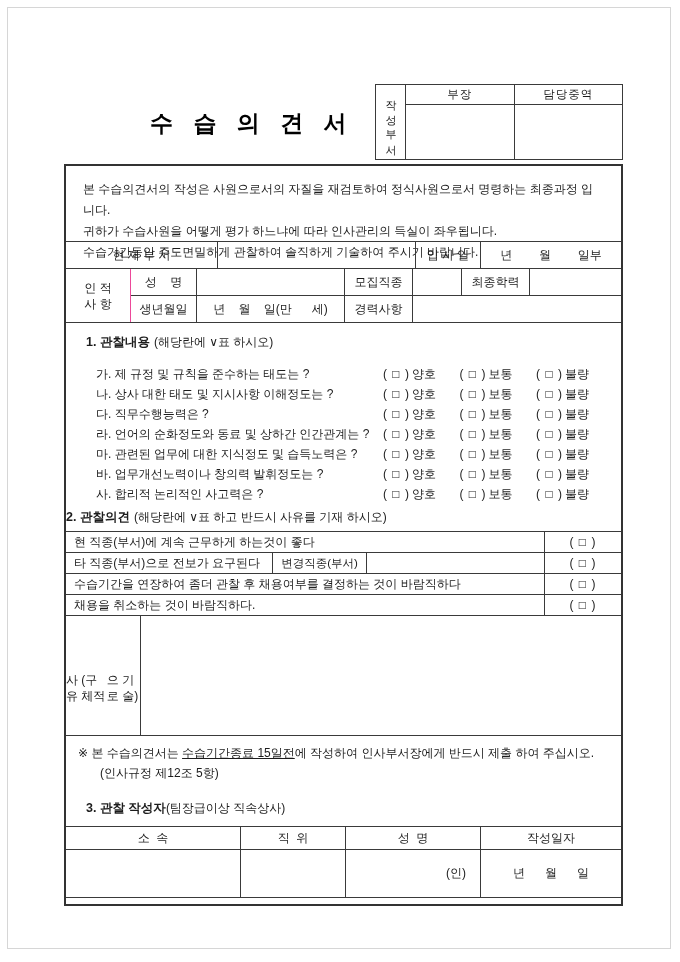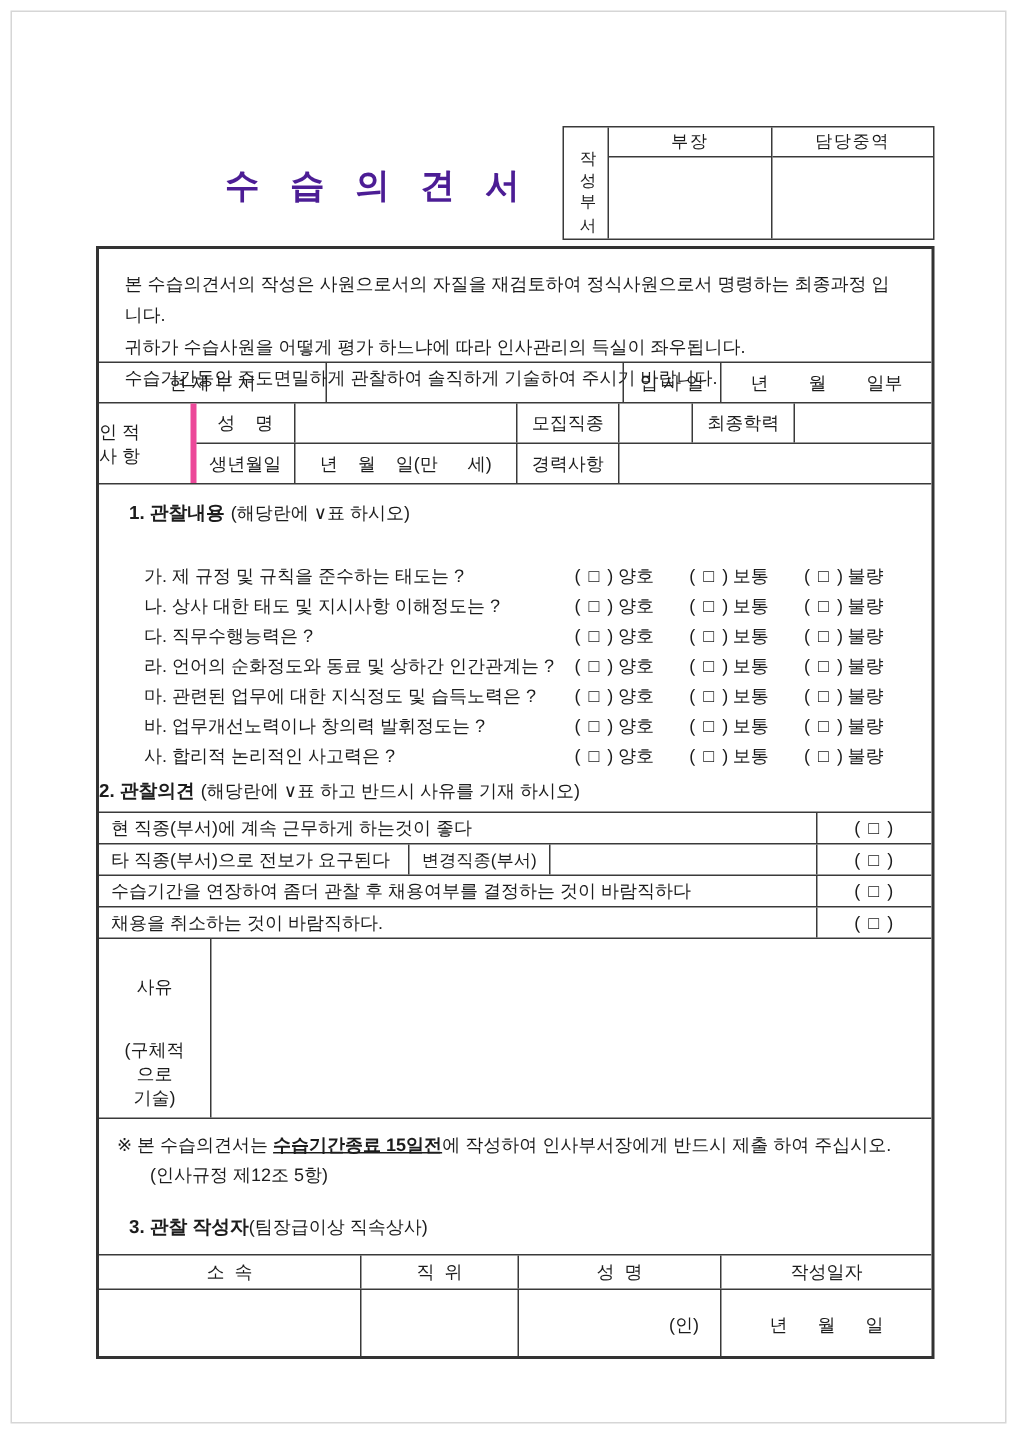--- a/index.html
+++ b/index.html
@@ -2,21 +2,21 @@
 <html><head>
 <meta charset="utf-8">
 <style>
   *{box-sizing:border-box;margin:0;padding:0}
   html,body{width:680px;height:962px;background:#fff}
   body{font-family:"Liberation Sans","DejaVu Sans",sans-serif;color:#1c1c1c;position:relative}
   .pre{white-space:pre}
   .scan-edge{position:absolute;left:7px;top:7px;width:664px;height:942px;border:1px solid #d6d6d6;pointer-events:none}
 
   
-  .title{position:absolute;left:150px;top:108px;font-size:23px;font-weight:700;letter-spacing:7px;color:#4c1d95}
+  .title{position:absolute;left:150px;top:108px;font-size:23px;font-weight:700;letter-spacing:7px;color:#000000}
 
   
   .approval{position:absolute;left:375px;top:84px;width:248px;height:76px;border:1px solid #3a3a3a;display:flex;background:#fff}
   .ap-label{width:30px;border-right:1px solid #3a3a3a;display:flex;align-items:center;justify-content:center}
   .ap-label span{writing-mode:vertical-lr;text-orientation:upright;font-size:11px;letter-spacing:4px}
   .ap-col{flex:1;display:flex;flex-direction:column;border-right:1px solid #3a3a3a}
   .ap-col:last-child{border-right:none}
   .ap-head{height:20px;border-bottom:1px solid #3a3a3a;display:flex;align-items:center;justify-content:center;font-size:11.5px;letter-spacing:1px}
   .ap-cell{flex:1}
 
@@ -29,64 +29,64 @@
   .ptable{border-top:1px solid #3a3a3a;border-bottom:1px solid #3a3a3a}
   .prow{display:flex}
   .pc{display:flex;align-items:center;justify-content:center;border-right:1px solid #3a3a3a;font-size:12px}
   .pc.last{border-right:none}
   .r1{height:27px;border-bottom:1px solid #3a3a3a}
   .r1 .c1{width:152px}
   .r1 .c2{flex:1}
   .r1 .c3{width:65px}
   .r1 .c4{width:140px}
   .pgrid{display:flex;height:53px}
-  .pgroup{width:65px;border-right:4px solid #ec4899;display:flex;flex-direction:column;align-items:flex-start;justify-content:center;line-height:16px;font-size:12px}
+  .pgroup{width:65px;border-right:1px solid #ec4899;display:flex;flex-direction:column;align-items:center;justify-content:center;line-height:16px;font-size:12px}
   .pright{flex:1;display:flex;flex-direction:column}
   .r2{height:27px;border-bottom:1px solid #3a3a3a}
   .r3{height:26px}
   .w-name{width:66px}
   .w-nameval{width:148px}
   .w-recruit{width:68px}
   .w-recruitval{width:49px}
   .w-edu{width:68px}
   .w-eduval{flex:1}
   .w-careerval{flex:1}
 
   
   .sec1{padding:11px 32px 0 20px}
   .sec-head{font-size:12px}
   .sec-head .hb{font-weight:700;font-size:12.5px}
   .sec-head .hn{margin-left:4px}
-  .obs-list{margin-top:23px;padding-left:10px}
+  .obs-list{margin-top:13px;padding-left:10px}
   .obs-row{display:flex;align-items:center;height:20px}
   .obs-label{flex:1;font-size:12px}
   .obs-opts{display:flex;width:206px;justify-content:space-between}
   .opt{display:flex;align-items:center}
   .cbg{letter-spacing:1px}
   .optl{margin-left:2px}
 
   
   .sec2-head{margin:5px 0 5px 0;}
   .otable{border-top:1px solid #3a3a3a}
   .orow{display:flex;height:21px;border-bottom:1px solid #3a3a3a;align-items:stretch;font-size:12px}
   .olabel{flex:1;display:flex;align-items:center;padding-left:8px}
   .olabel.fixed{flex:0 0 206px}
   .ochg-label{width:94px;border-left:1px solid #3a3a3a;display:flex;align-items:center;justify-content:center;font-size:11.5px}
   .ochg-value{flex:1;border-left:1px solid #3a3a3a}
   .ocb{width:77px;border-left:1px solid #3a3a3a;display:flex;align-items:center;justify-content:center;letter-spacing:1px}
 
   
   .reason{display:flex;height:120px;border-bottom:1px solid #3a3a3a}
-  .reason-label{width:75px;border-right:1px solid #3a3a3a;display:flex;flex-direction:column;align-items:center;padding-top:24px;font-size:12px;line-height:16px}
+  .reason-label{width:75px;border-right:1px solid #3a3a3a;display:flex;flex-direction:row;align-items:center;padding-top:24px;font-size:12px;line-height:16px}
   .rgap{height:26px}
   .reason-area{flex:1}
 
   
   .notice{margin:9px 0 0 12px;font-size:12px}
-  .notice .ul{font-weight:700;text-decoration:underline}
+  .notice .ul{font-weight:400;text-decoration:underline}
   .notice-sub{margin:3px 12px 0 34px;font-size:12px}
 
   
   .sec3-head{margin:18px 0 9px 0;padding-left:20px}
   .wtable{border-top:1px solid #3a3a3a;border-bottom:1px solid #3a3a3a}
   .wrow{display:flex}
   .whead{height:23px;border-bottom:1px solid #3a3a3a}
   .wbody{height:47px}
   .wc{display:flex;align-items:center;justify-content:center;border-right:1px solid #3a3a3a;font-size:12px}
   .wc.last{border-right:none}

